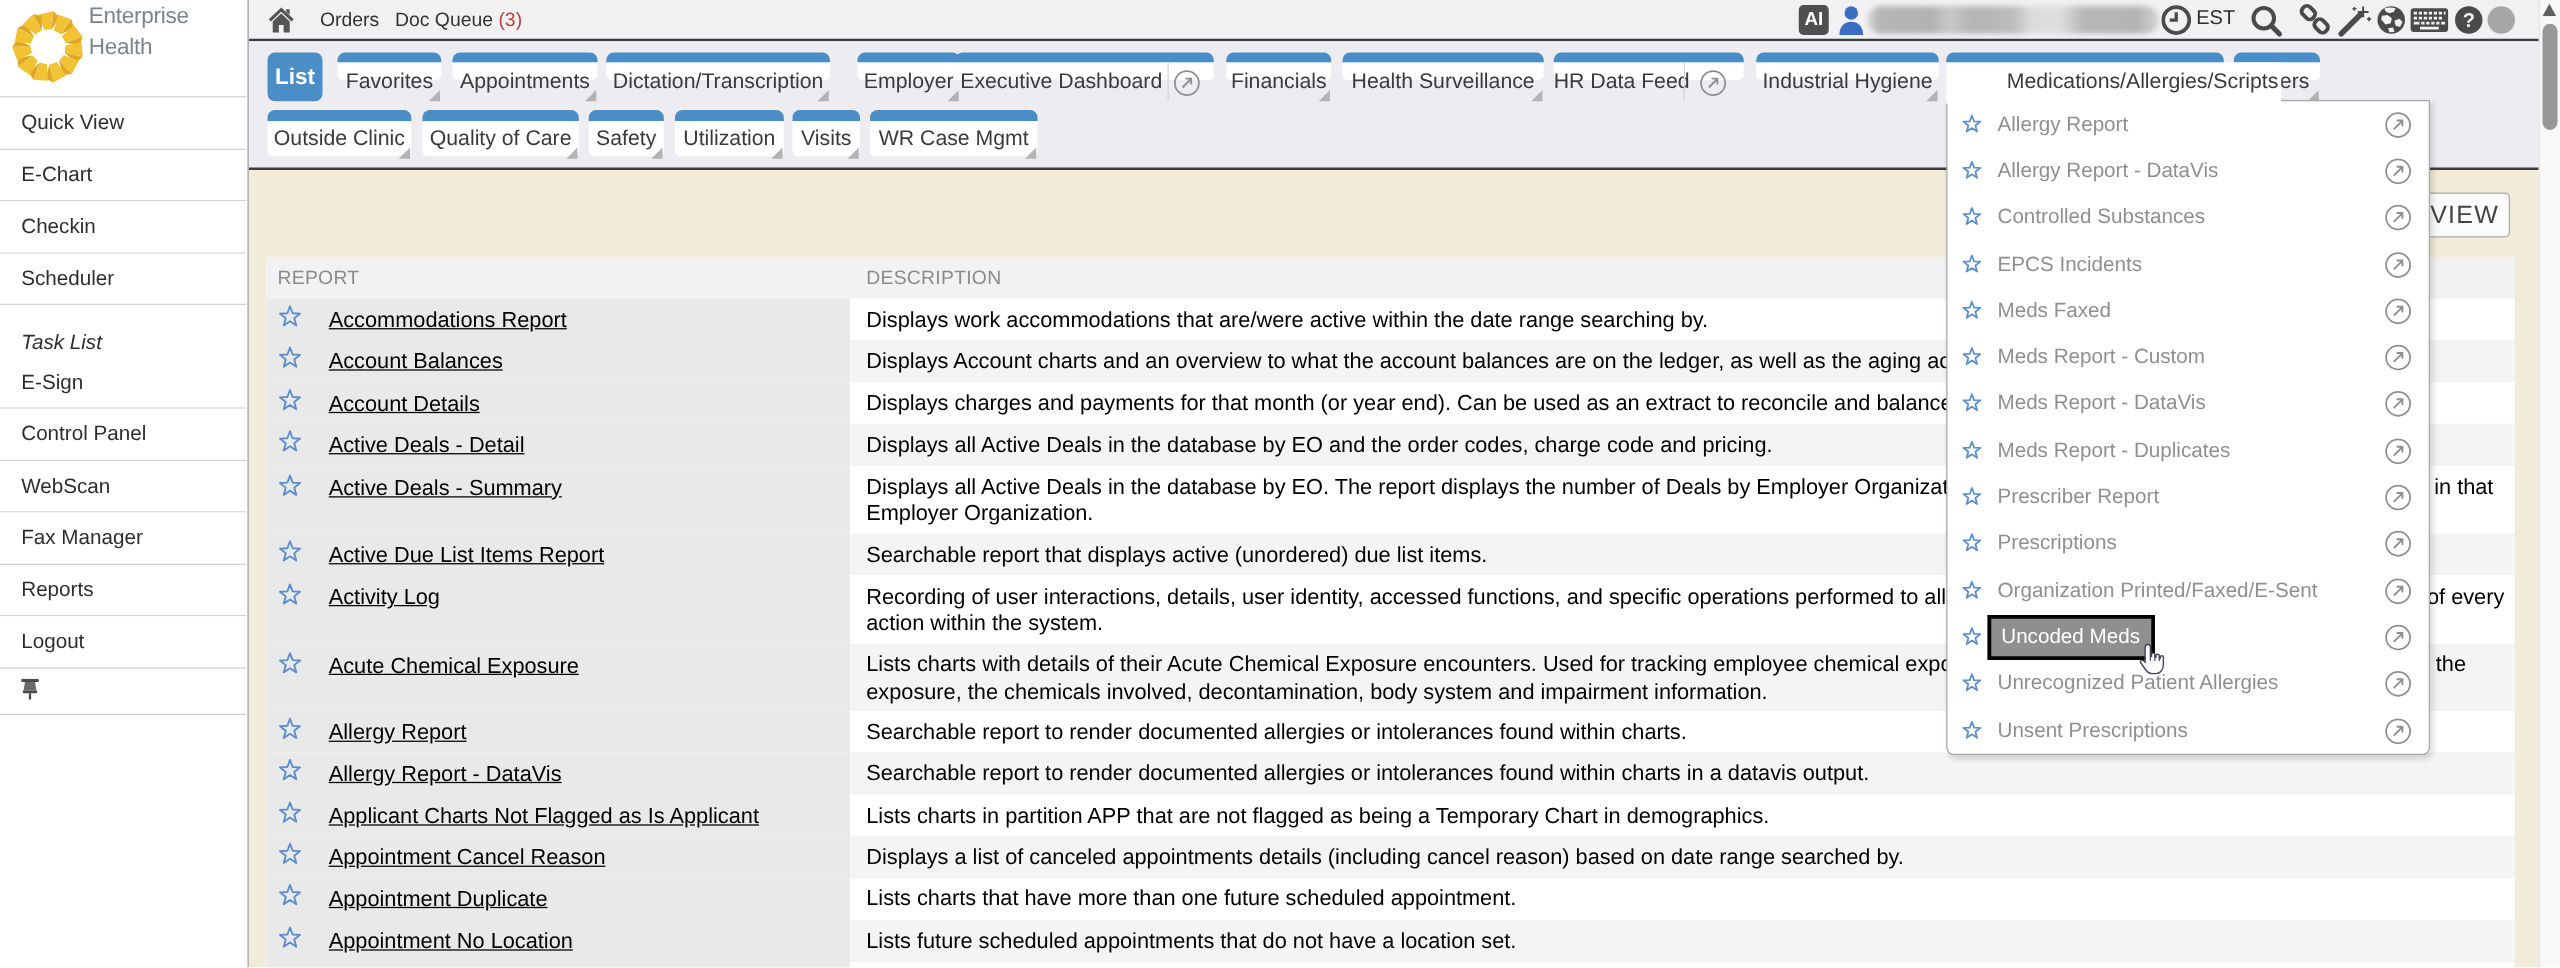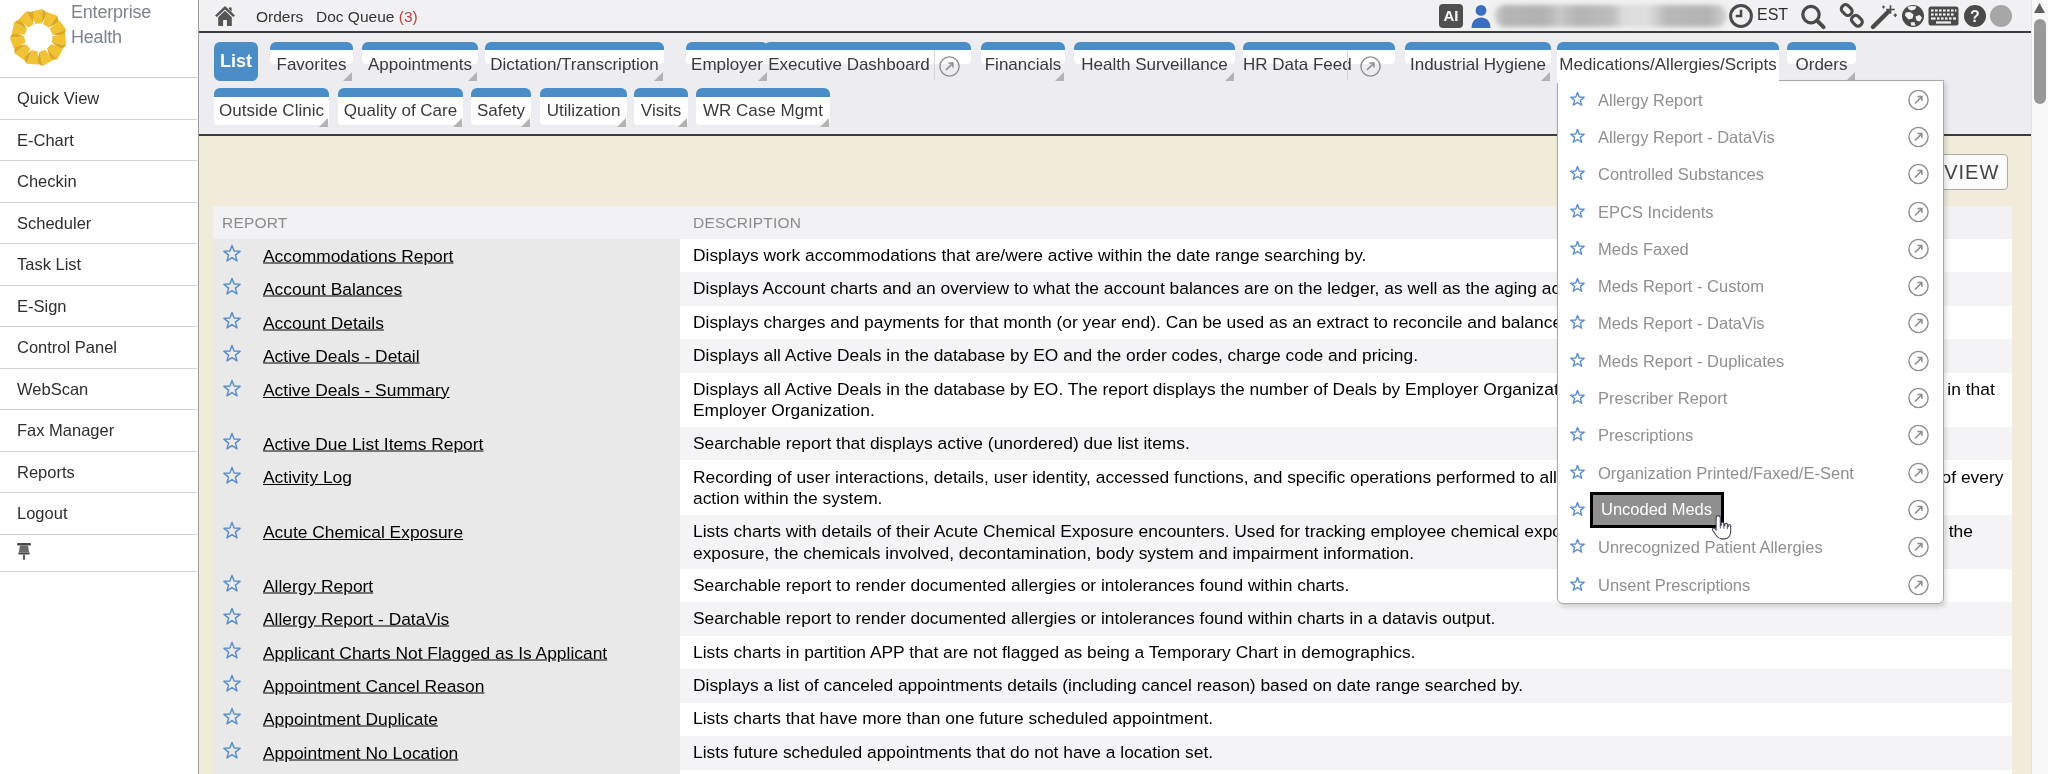--- a/index.html
+++ b/index.html
@@ -38,21 +38,21 @@
 .one .dtext{top:50%;transform:translateY(-50%);}
 .two .star20{top:6px;}
 .two .rlink{top:7px;}
 .two .dtext{top:6.5px;}
 #ddpanel{left:1557px;top:80px;width:385px;height:522px;background:#fff;border:1px solid #a8a8a8;border-radius:0 0 6px 6px;box-shadow:2px 3px 5px rgba(0,0,0,0.15);box-sizing:content-box;}
 .dditem{position:absolute;left:0;width:100%;height:37.3px;}
 .ddstar{position:absolute;left:11px;top:50%;transform:translateY(-50%);height:18px;}
 .ddtext{position:absolute;left:40px;top:50%;transform:translateY(-50%);font-size:16.5px;color:#8f8f8f;white-space:nowrap;}
 .ddarrow{position:absolute;right:14px;top:50%;transform:translateY(-50%);height:21px;}
 #opentab{left:1557px;top:41.5px;width:222px;height:41px;}
-#opentab .tabbody{height:32.5px;border-radius:0;}
+#opentab .tabbody{height:32.5px;border-radius:0;padding-left:46px;}
 #scroll{left:2031px;top:0;width:17px;height:774px;background:#f8f8f8;border-left:1px solid #e3e3e3;box-sizing:border-box;}
 #sthumb{left:2033.5px;top:19px;width:12px;height:85px;background:#989898;border-radius:6px;}
 </style>
 </head>
 <body>
 <div id="page">
 <div class="abs" id="content"></div>
 <div class="abs" id="viewbtn">LIST VIEW</div>
 <div class="abs" id="rtable">
   <div id="thead">
@@ -406,21 +406,21 @@
           <polygon points="19.62,19.87 9.21,11.69 17.45,3.34 24.47,16.22 " fill="#f1c334"></polygon>
           <polygon points="17.45,3.34 24.32,4.53 24.47,16.22 " fill="#dda724"></polygon>
           <circle cx="29.5" cy="29.5" r="13.8" fill="#fff"></circle>
         </svg>
     <div class="abs" id="logotext">Enterprise<br>Health</div>
   </div>
 <div class="abs snav" style="top:78.0px;">Quick View</div>
 <div class="abs snav" style="top:119.5px;">E-Chart</div>
 <div class="abs snav" style="top:161.0px;">Checkin</div>
 <div class="abs snav" style="top:202.5px;">Scheduler</div>
-<div class="abs snav" style="top:244.0px;">Task List</div>
+<div class="abs snav" style="top:254px;font-style:italic;">Task List</div>
 <div class="abs snav" style="top:285.5px;">E-Sign</div>
 <div class="abs snav" style="top:327.0px;">Control Panel</div>
 <div class="abs snav" style="top:368.5px;">WebScan</div>
 <div class="abs snav" style="top:410.0px;">Fax Manager</div>
 <div class="abs snav" style="top:451.5px;">Reports</div>
 <div class="abs snav" style="top:493.0px;">Logout</div>
 <div class="abs" style="left:0;top:534.5px;width:197px;height:36px;border-bottom:1px solid #d2d2d2;"></div>
 <svg class="abs" style="left:16px;top:542.5px;" width="16" height="17" viewBox="0 0 16 17">
 <g fill="#4a4a4a">
           <rect x="1" y="0" width="14" height="2.6" rx="1"></rect>

